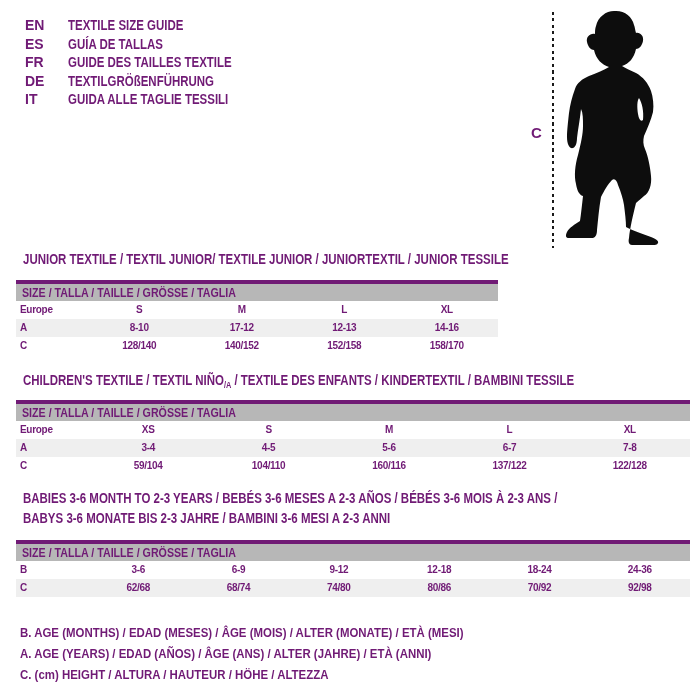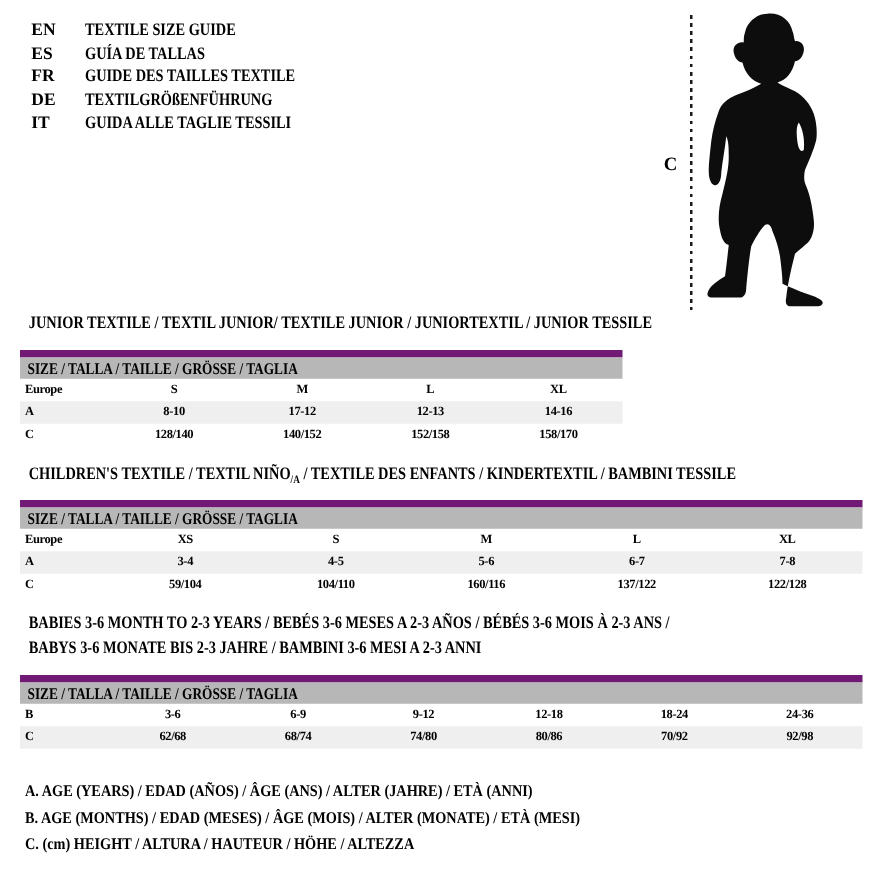--- a/index.html
+++ b/index.html
@@ -1,18 +1,18 @@
 <!DOCTYPE html>
 <html><head>
 <meta charset="utf-8">
 <style>
   html,body{margin:0;padding:0;background:#fff;}
   .canvas{
     position:relative;width:700px;height:692px;background:#ffffff;overflow:hidden;
-    font-family:Liberation Serif, serif;color:#000000;
+    font-family:Liberation Sans, sans-serif;color:#701a75;
   }
   
   .cond{display:inline-block;transform:scaleX(0.82);transform-origin:0 50%;white-space:nowrap;}
   .cond88{display:inline-block;transform:scaleX(0.88);transform-origin:0 50%;white-space:nowrap;}
 
   
   .lang-list{position:absolute;left:25px;top:16px;font-size:14px;font-weight:700;}
   .lang-row{height:18.5px;line-height:18.5px;white-space:nowrap;}
   .lang-code{display:inline-block;width:43px;}
 
@@ -23,21 +23,21 @@
   }
   .c-label{position:absolute;left:531px;top:124px;font-size:15px;font-weight:700;}
   .toddler{position:absolute;left:560px;top:8px;}
 
   
   .sec-title{position:absolute;left:23px;font-size:14px;font-weight:700;white-space:nowrap;}
   .sec-title .line{height:19.5px;line-height:19.5px;}
   .sub{font-size:9px;vertical-align:-3px;}
 
   
-  .size-table{position:absolute;border-top:6px solid #701a75;}
+  .size-table{position:absolute;border-top:4px solid #701a75;}
   .thead{background:#b7b7b7;height:17px;line-height:17px;padding-left:6px;font-size:13px;font-weight:700;white-space:nowrap;}
   .trow{display:flex;height:18px;line-height:18px;font-size:10px;font-weight:700;letter-spacing:-0.3px;}
   .trow .c0{width:72px;padding-left:4px;box-sizing:border-box;}
   .trow .c{flex:1;text-align:center;}
   .stripe{background:#efefef;}
 
   
   .notes{position:absolute;left:20px;top:622px;font-size:13px;font-weight:700;}
   .notes .note-line{height:21px;line-height:21px;white-space:nowrap;}
 </style>
@@ -184,18 +184,18 @@
       <span class="c">62/68</span>
       <span class="c">68/74</span>
       <span class="c">74/80</span>
       <span class="c">80/86</span>
       <span class="c">70/92</span>
       <span class="c">92/98</span>
     </div>
   </div>
 
   <div class="notes">
+    <div class="note-line"><span class="cond88">B. AGE (MONTHS) / EDAD (MESES) / ÂGE (MOIS) / ALTER (MONATE) / ETÀ (MESI)</span></div>
     <div class="note-line"><span class="cond88">A. AGE (YEARS) / EDAD (AÑOS) / ÂGE (ANS) / ALTER (JAHRE) / ETÀ (ANNI)</span></div>
-    <div class="note-line"><span class="cond88">B. AGE (MONTHS) / EDAD (MESES) / ÂGE (MOIS) / ALTER (MONATE) / ETÀ (MESI)</span></div>
     <div class="note-line"><span class="cond88">C. (cm) HEIGHT / ALTURA / HAUTEUR / HÖHE / ALTEZZA</span></div>
   </div>
 
 </div>
 
 </body></html>

